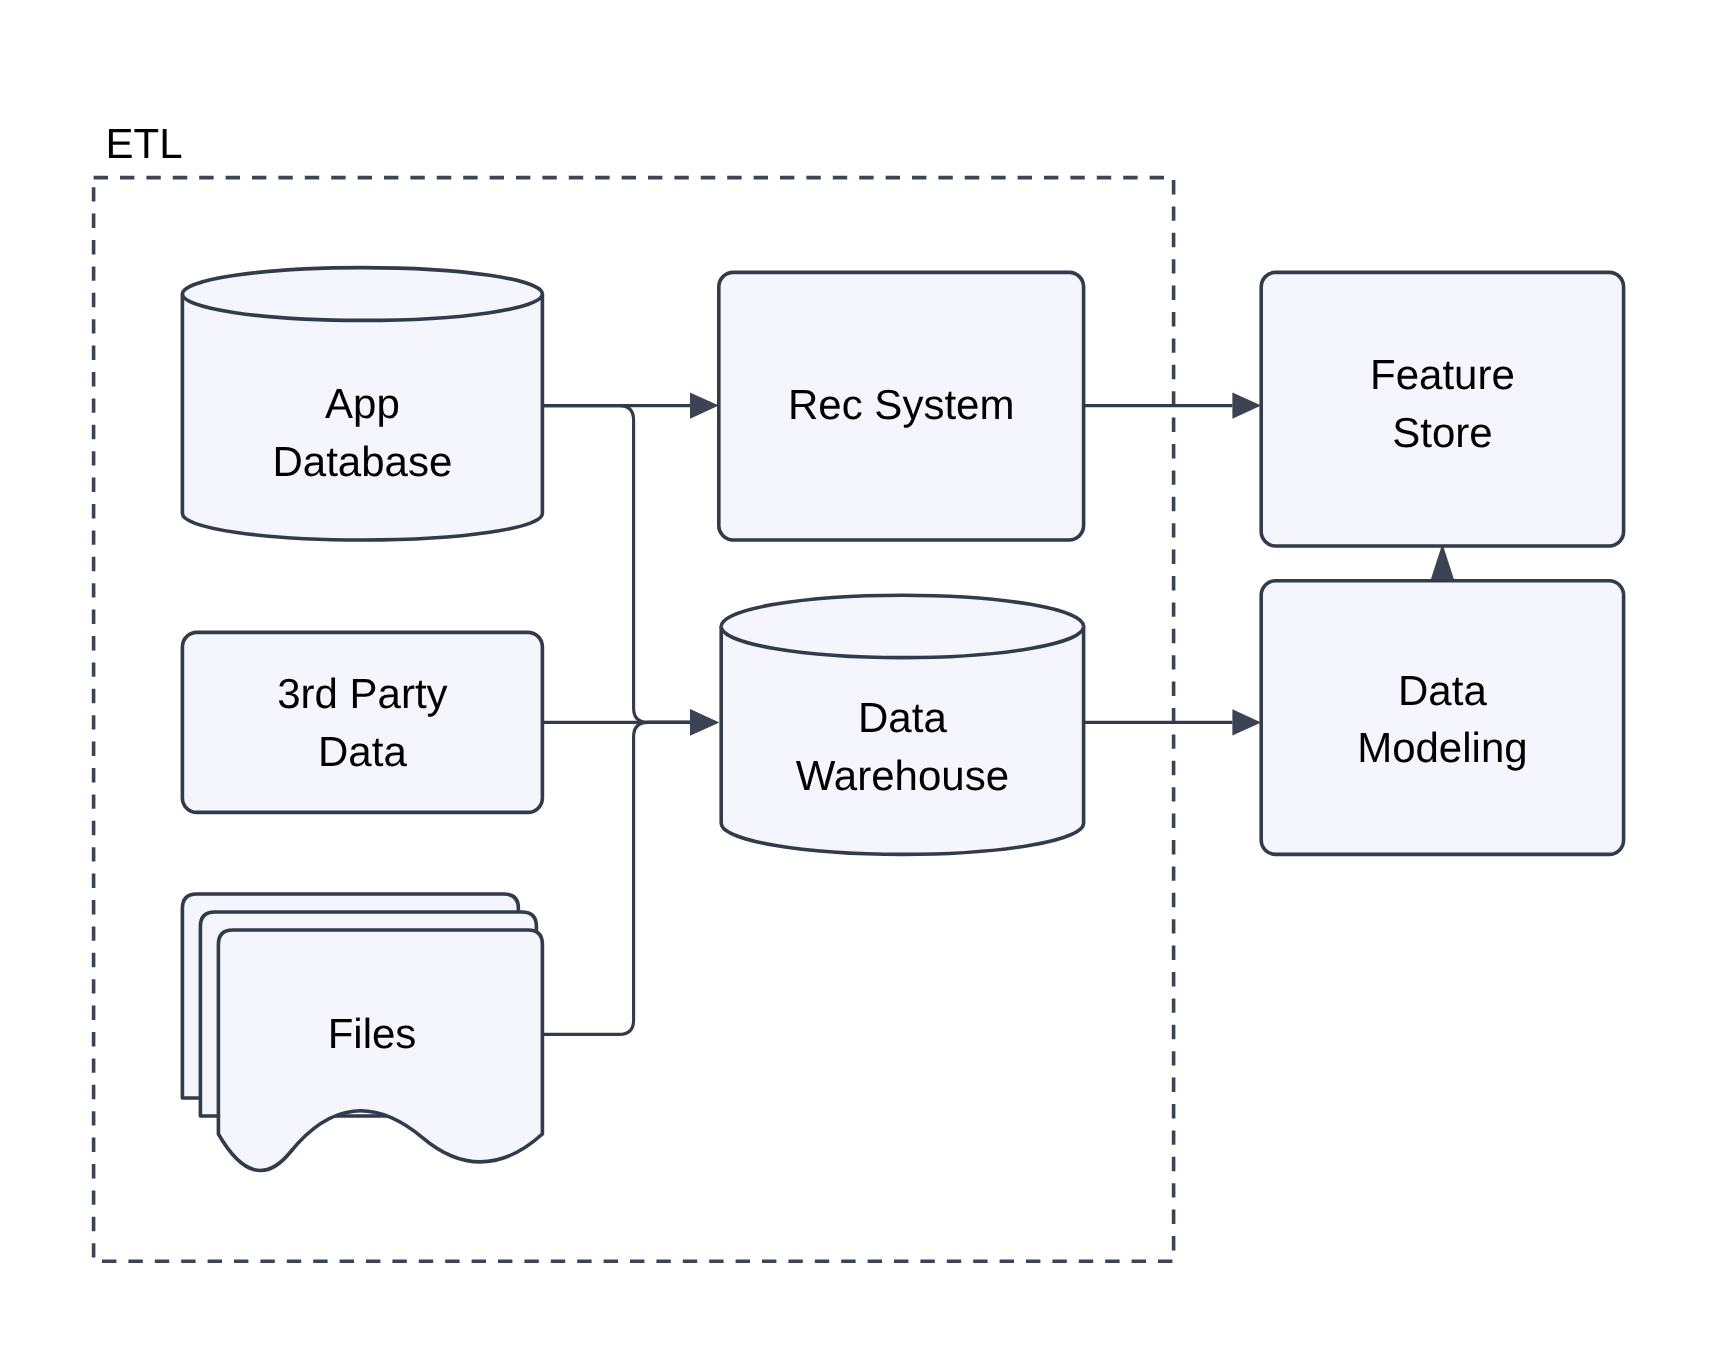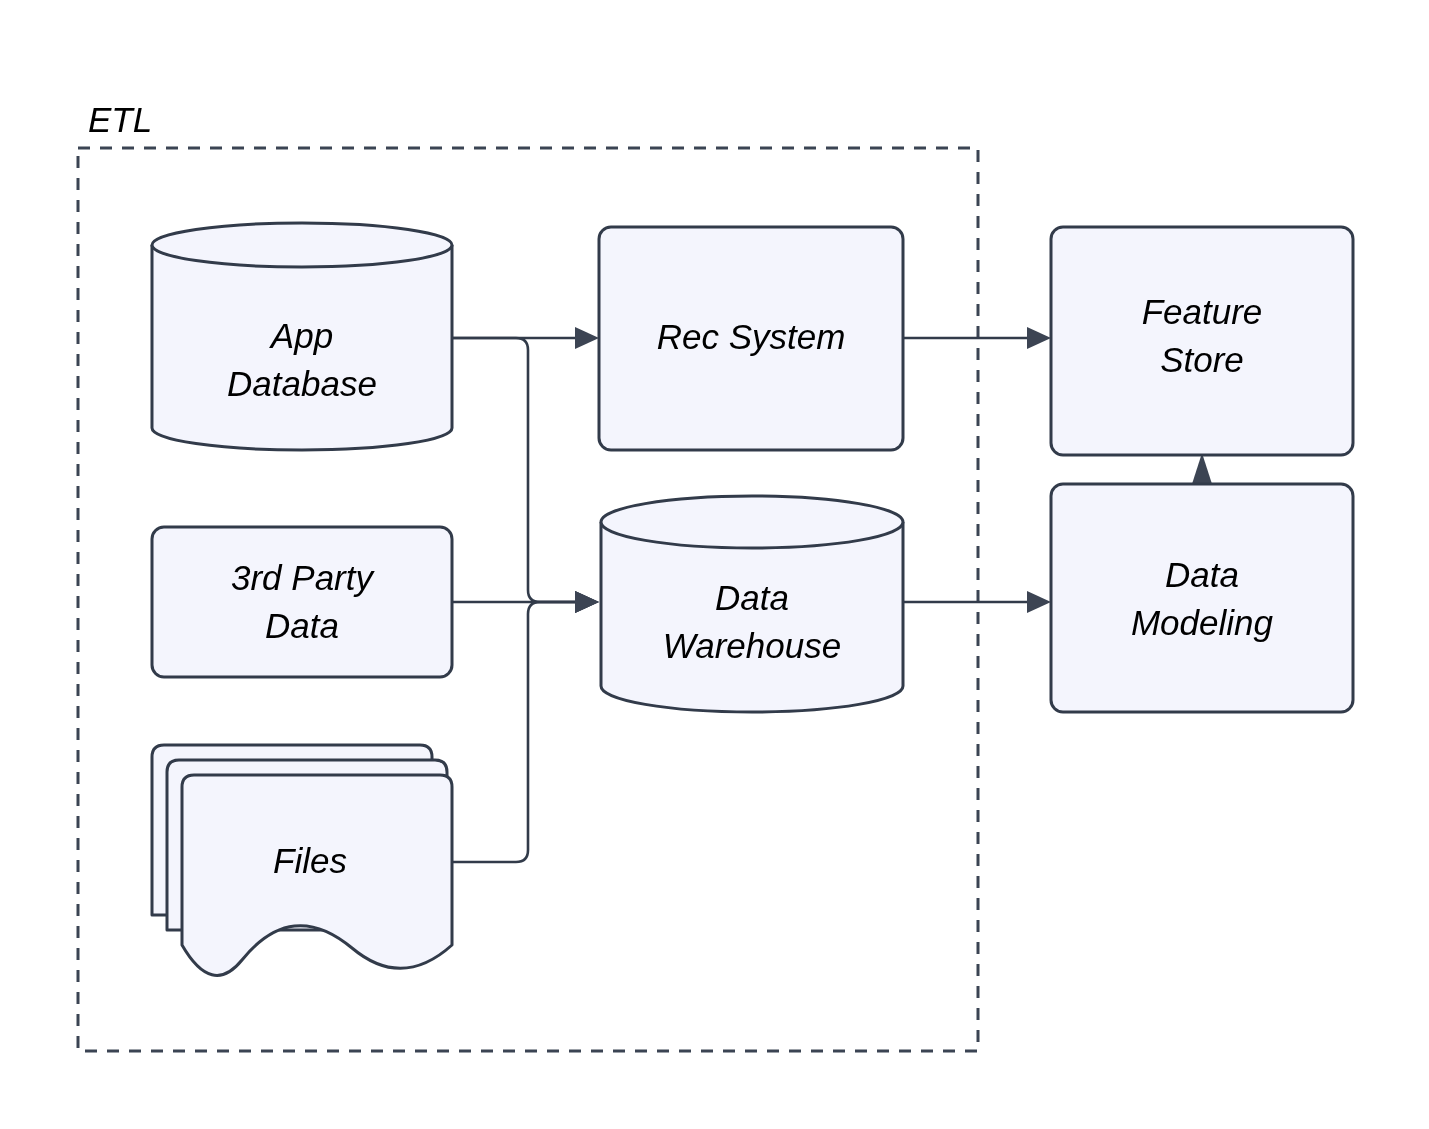--- a/index.html
+++ b/index.html
@@ -11,21 +11,20 @@
   body {
     width: 1429px;
     height: 1129px;
     font-family: "Liberation Sans", sans-serif;
     overflow: hidden;
   }
   #diagram-root {
     position: relative;
     width: 1148px;
     height: 1129px;
-    font-style: italic;
   }
   svg#diagram-canvas {
     position: absolute;
     top: 0;
     left: 0;
     width: 1429px;
     height: 1129px;
     display: block;
   }
   .node-shape {

